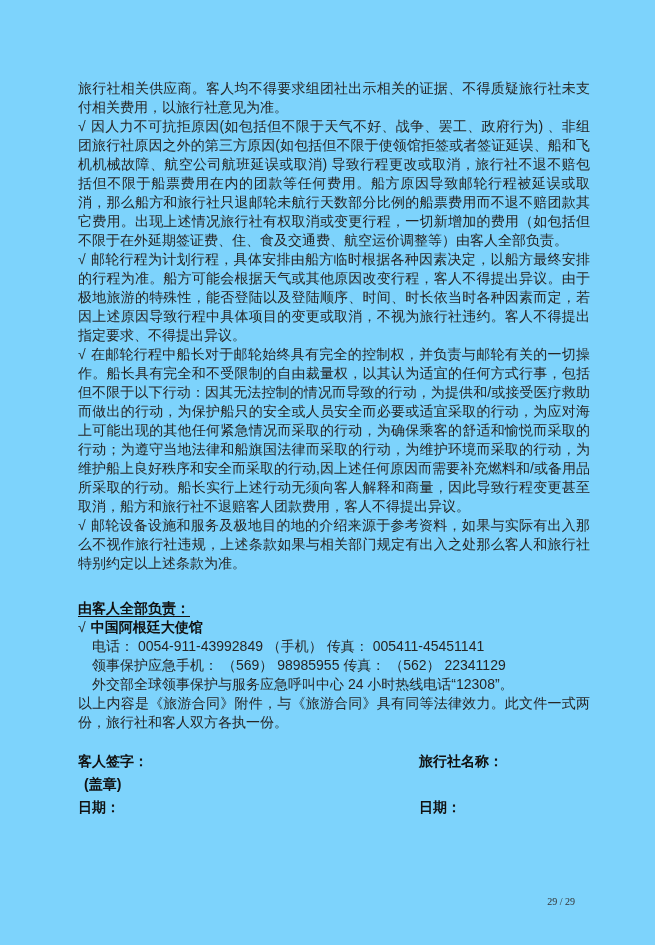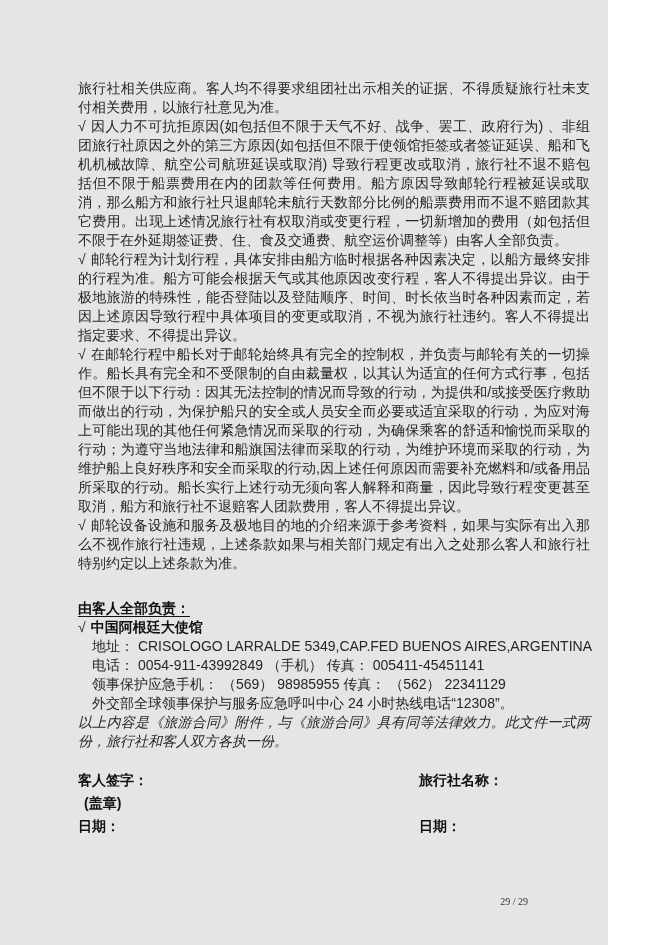--- a/index.html
+++ b/index.html
@@ -1,21 +1,21 @@
 <!DOCTYPE html>
 <html><head>
 <meta charset="utf-8">
 <style>
   * { margin: 0; padding: 0; box-sizing: border-box; }
   html, body { background: #ffffff; }
   .page {
     position: relative;
-    width: 608px;
+    width: 655px;
     height: 945px;
-    background: #e5e5e5;
+    background: #7dd3fc;
     font-family: "Liberation Sans", "DejaVu Sans", sans-serif;
     color: #262626;
     overflow: hidden;
   }
   .content {
     position: absolute;
     left: 78px;
     top: 79px;
     width: 512px;
   }
@@ -52,21 +52,20 @@
     color: #111111;
   }
   .embassy-details {
     padding-left: 14px;
     font-size: 14px;
     line-height: 19px;
   }
   .embassy-details div { white-space: nowrap; }
   .closing {
     margin-top: 10px;
-    font-style: italic;
   }
   .sig-grid {
     margin-top: 18px;
     display: grid;
     grid-template-columns: 341px 1fr;
     font-size: 14px;
     line-height: 23px;
     font-weight: bold;
     color: #111111;
   }
@@ -95,21 +94,20 @@
 
     <p class="term"><span class="check">√</span><span>在邮轮行程中船长对于邮轮始终具有完全的控制权，并负责与邮轮有关的一切操作。船长具有完全和不受限制的自由裁量权，以其认为适宜的任何方式行事，包括但不限于以下行动：因其无法控制的情况而导致的行动，为提供和/或接受医疗救助而做出的行动，为保护船只的安全或人员安全而必要或适宜采取的行动，为应对海上可能出现的其他任何紧急情况而采取的行动，为确保乘客的舒适和愉悦而采取的行动；为遵守当地法律和船旗国法律而采取的行动，为维护环境而采取的行动，为维护船上良好秩序和安全而采取的行动,因上述任何原因而需要补充燃料和/或备用品所采取的行动。船长实行上述行动无须向客人解释和商量，因此导致行程变更甚至取消，船方和旅行社不退赔客人团款费用，客人不得提出异议。</span></p>
 
 
     <p class="term"><span class="check">√</span><span>邮轮设备设施和服务及极地目的地的介绍来源于参考资料，如果与实际有出入那么不视作旅行社违规，上述条款如果与相关部门规定有出入之处那么客人和旅行社特别约定以上述条款为准。</span></p>
 
     <div>
       <div class="embassy-heading">由客人全部负责：</div>
       <div class="embassy-name-row"><span class="check">√</span><span class="name">中国阿根廷大使馆</span></div>
       <div class="embassy-details">
-        <div>地址： CRISOLOGO LARRALDE 5349,CAP.FED BUENOS AIRES,ARGENTINA</div>
         <div>电话： 0054-911-43992849 （手机） 传真： 005411-45451141</div>
         <div>领事保护应急手机： （569） 98985955   传真： （562） 22341129</div>
         <div>外交部全球领事保护与服务应急呼叫中心 24 小时热线电话“12308”。</div>
       </div>
     </div>
 
     <p class="term closing">以上内容是《旅游合同》附件，与《旅游合同》具有同等法律效力。此文件一式两份，旅行社和客人双方各执一份。</p>
 
     <div class="sig-grid">
       <div>客人签字：</div>

